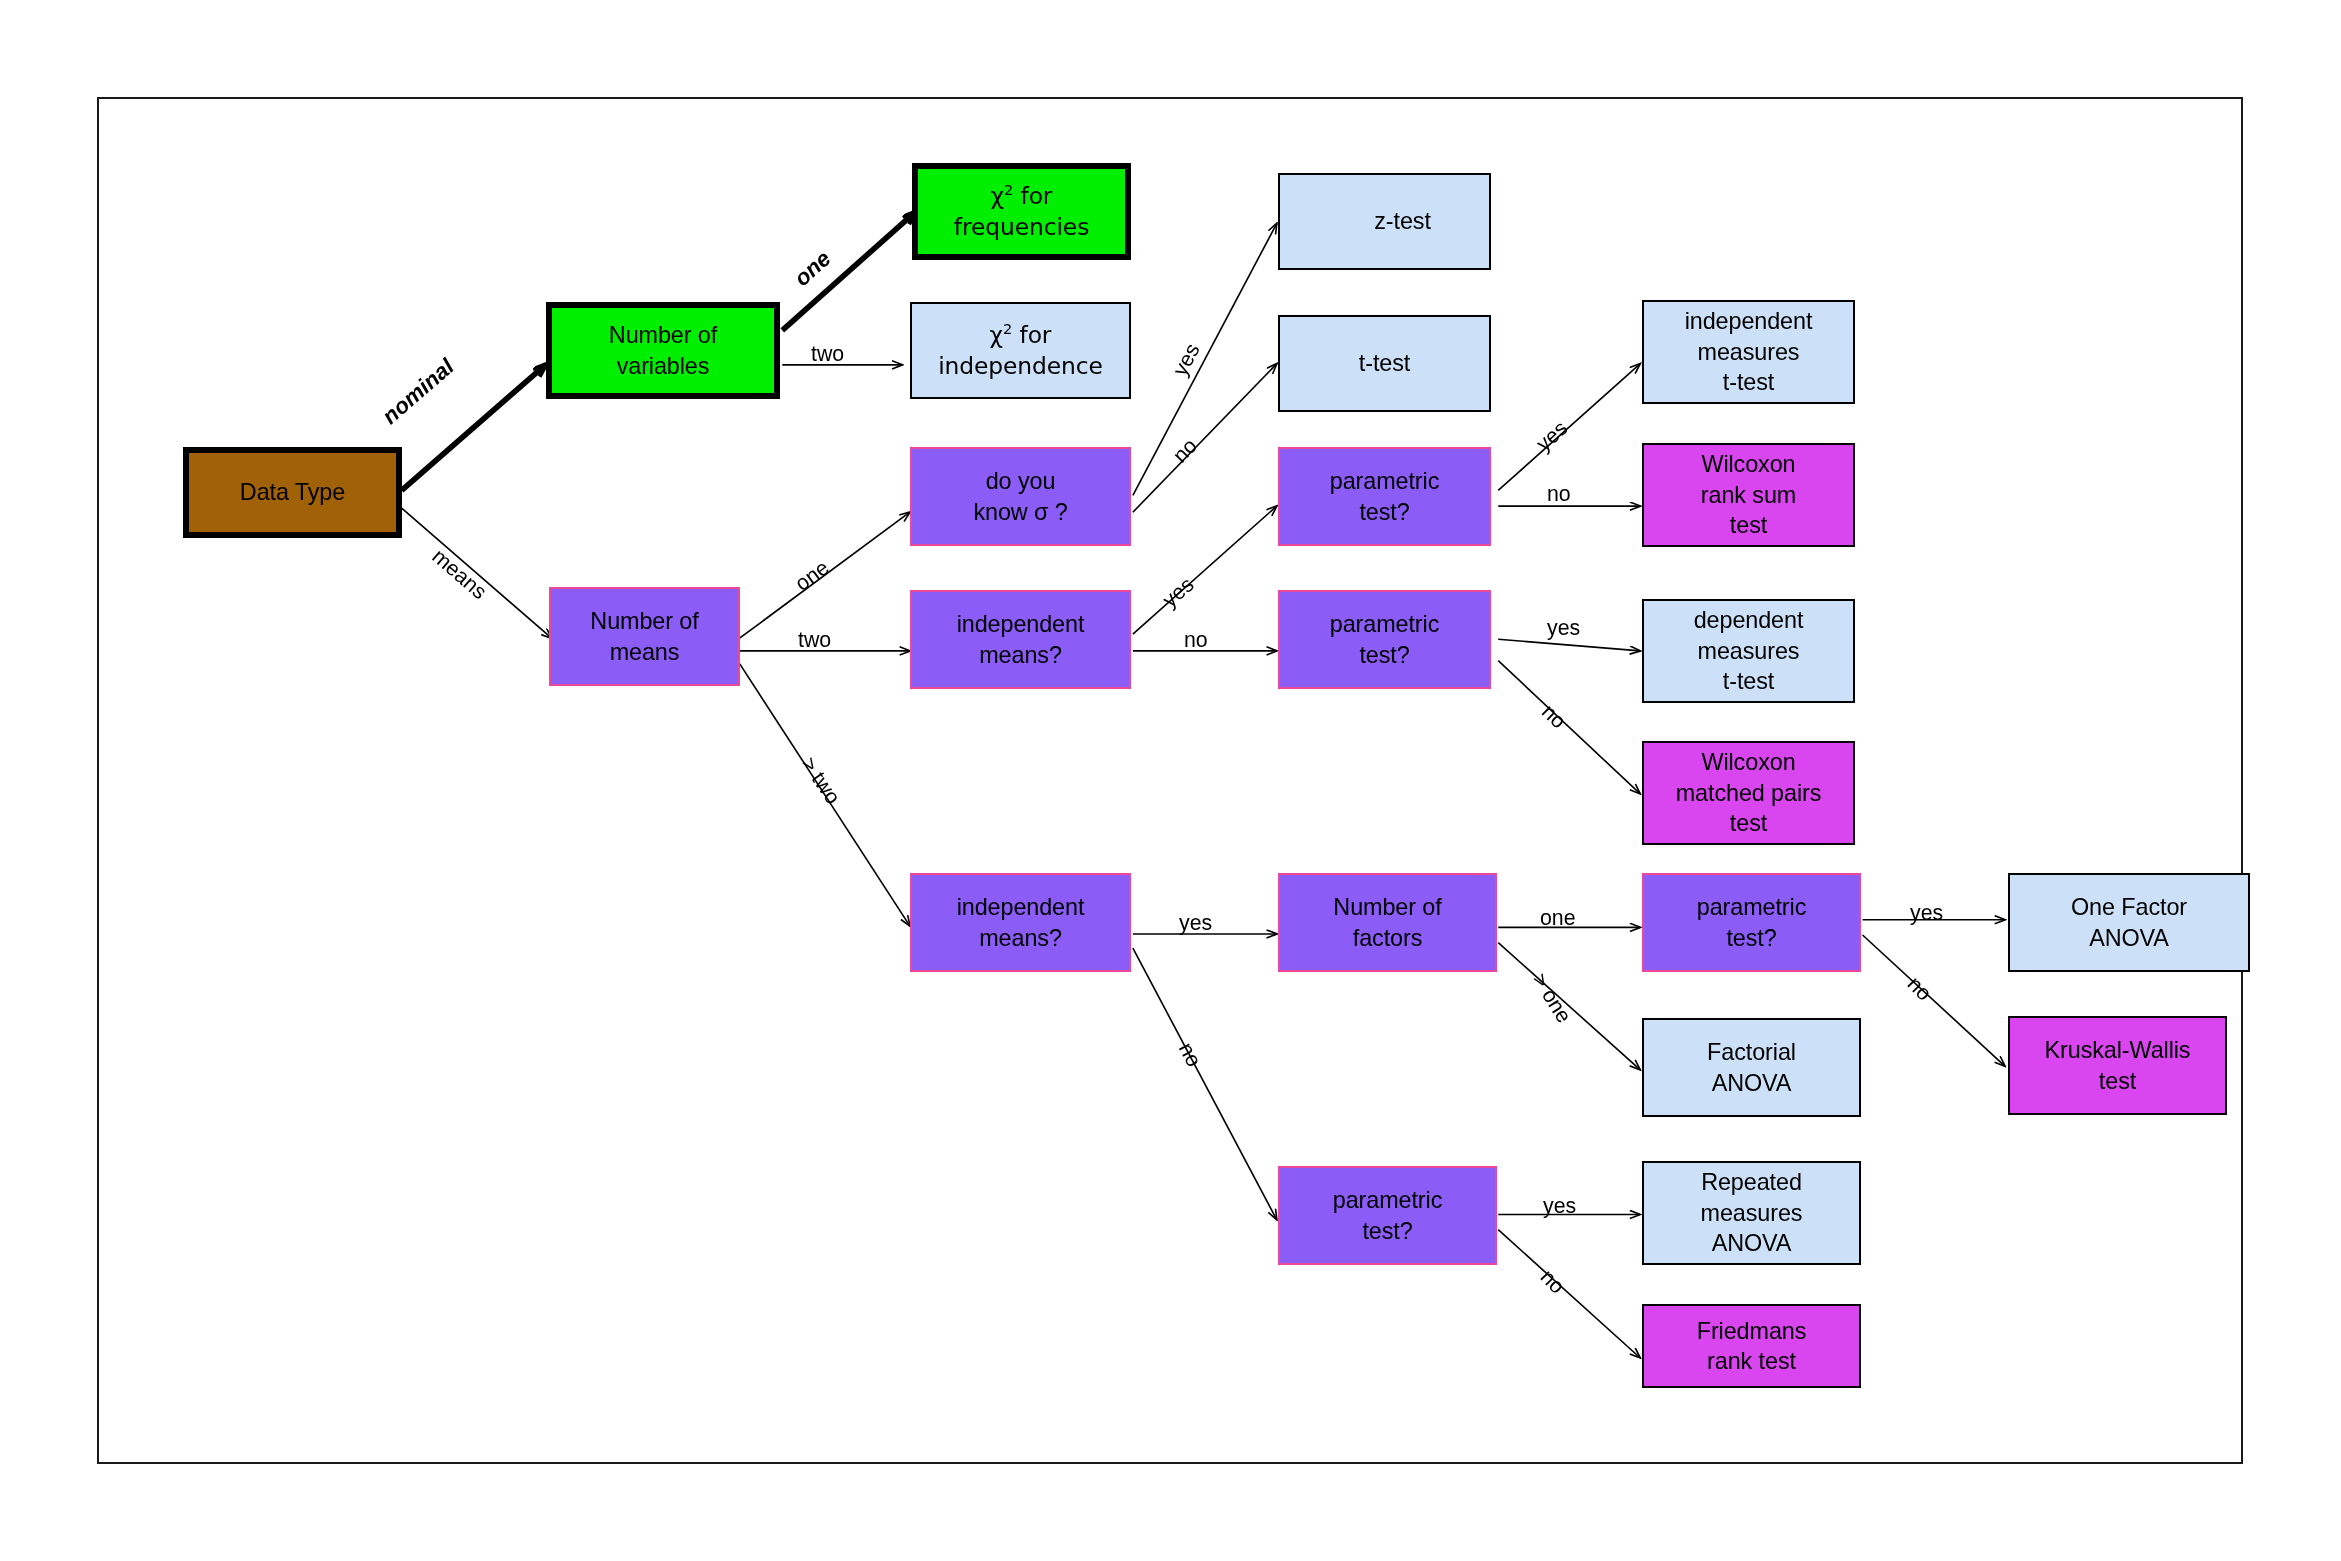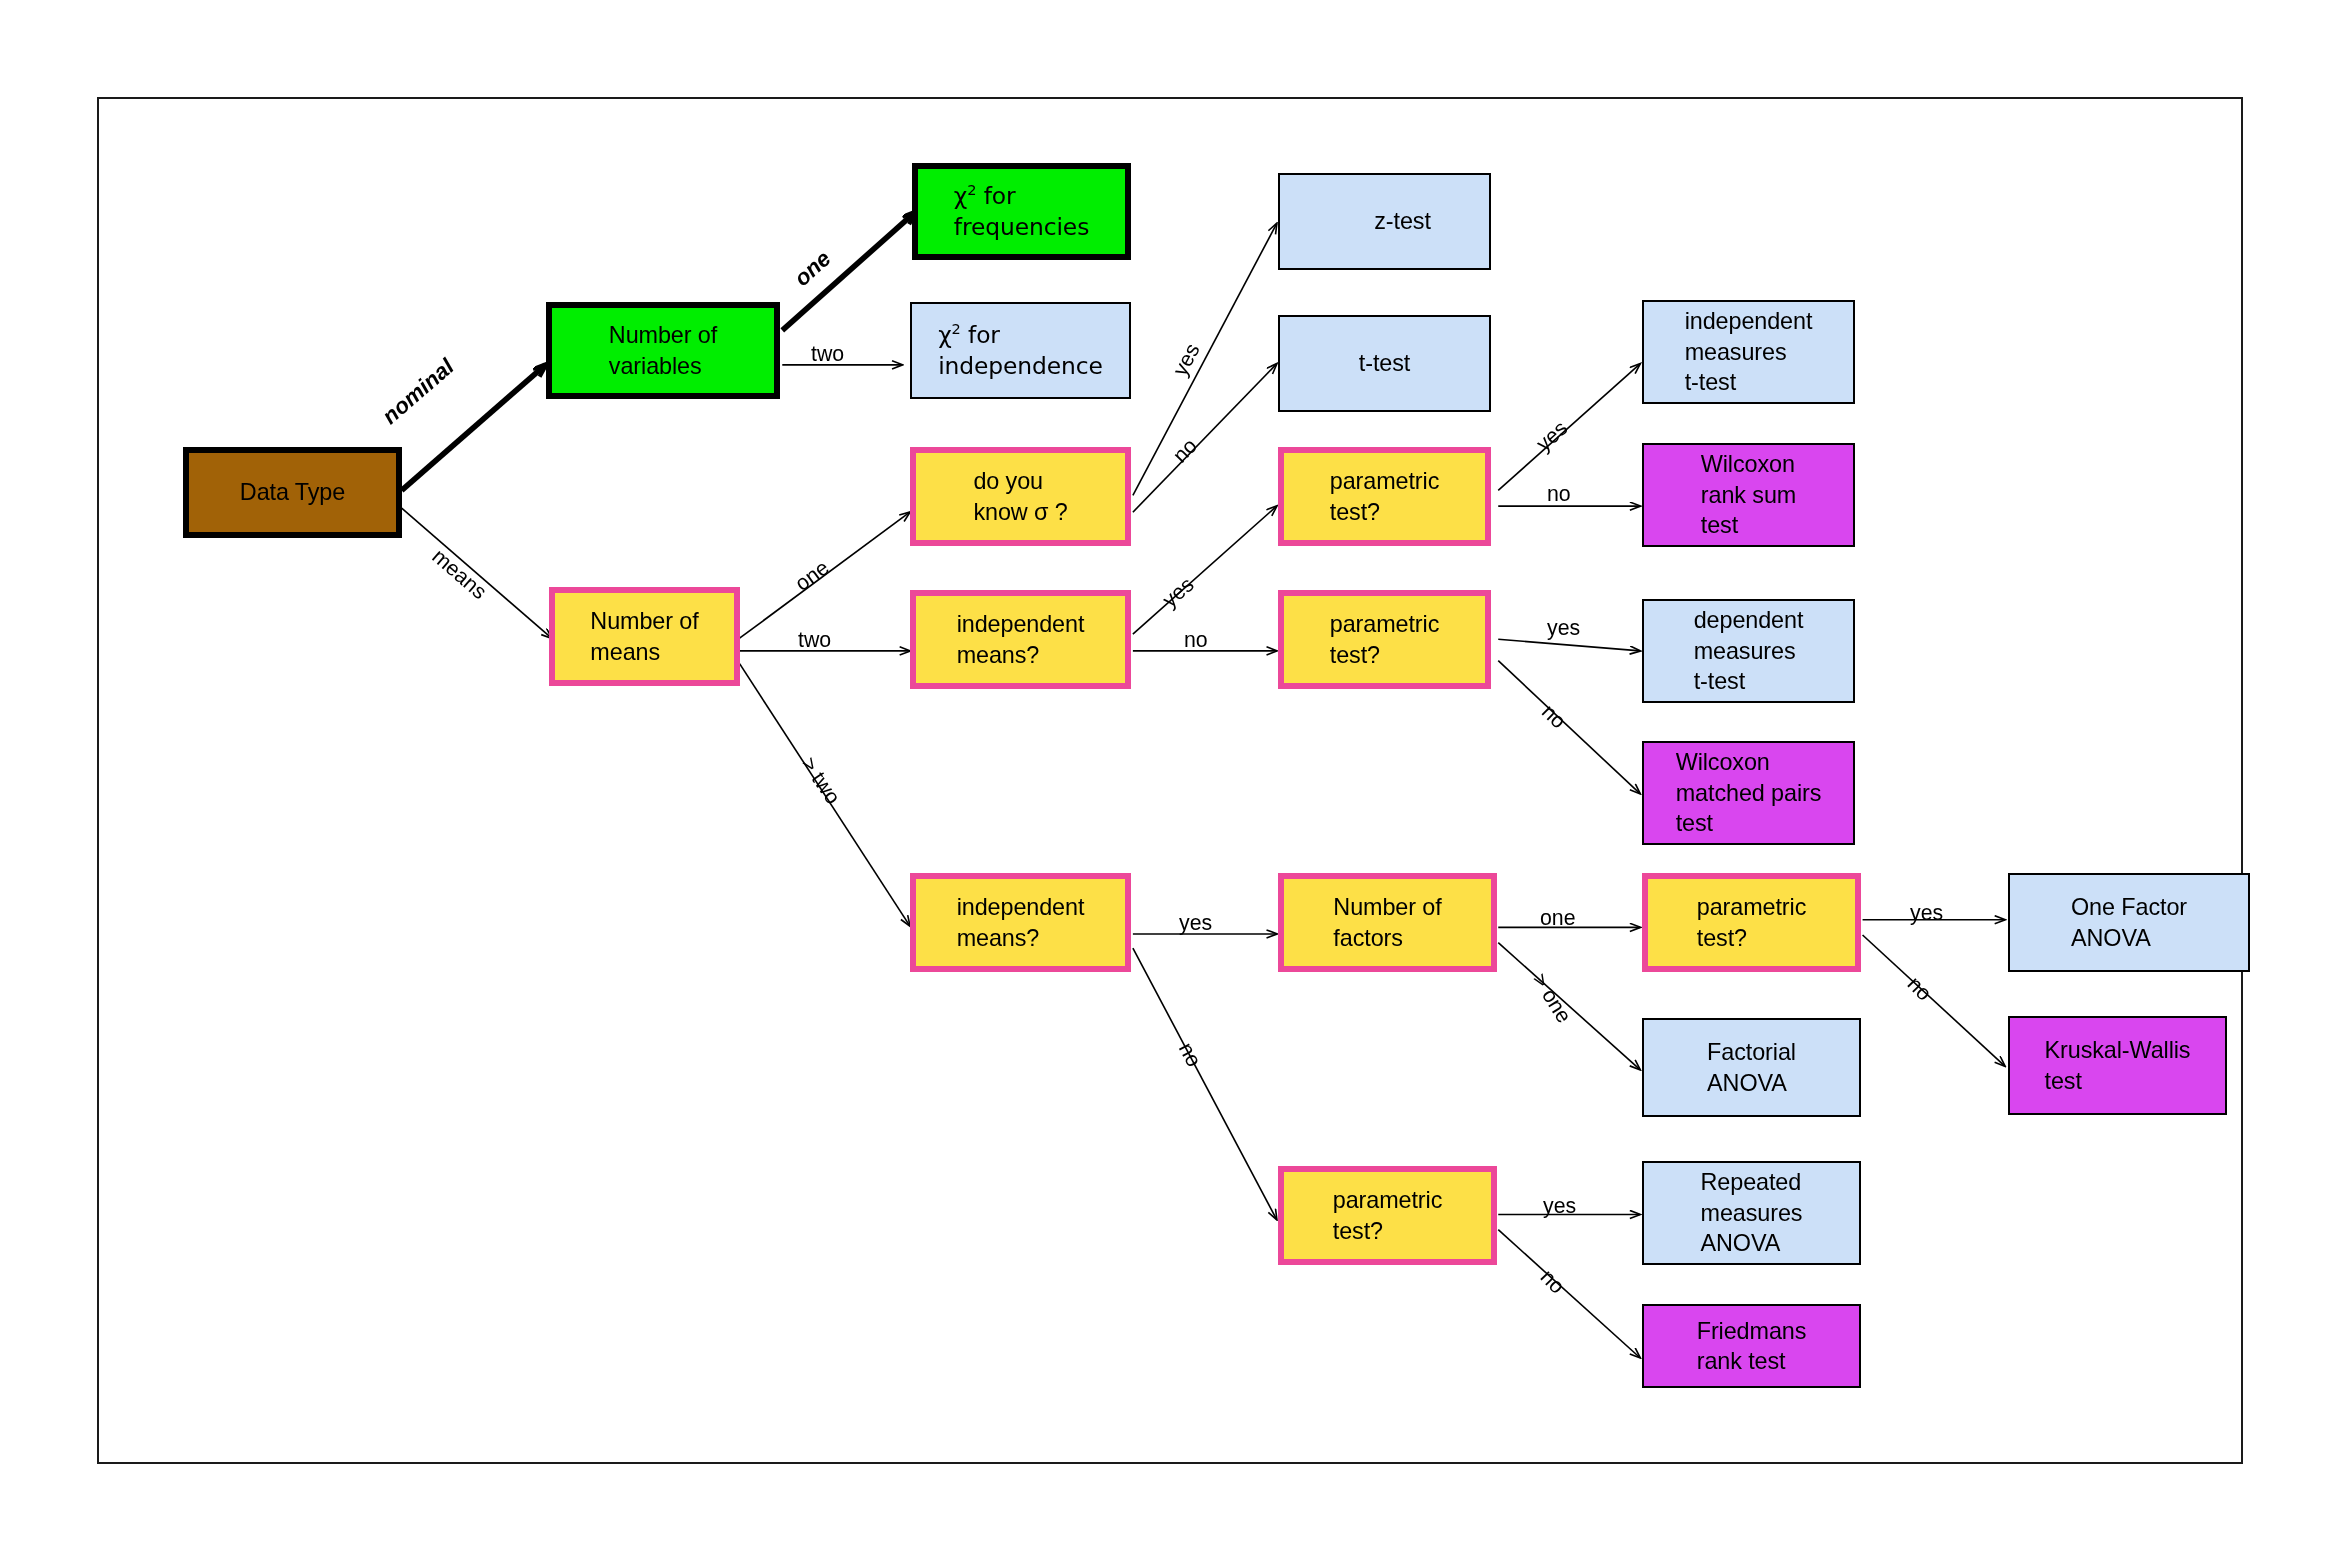--- a/index.html
+++ b/index.html
@@ -22,29 +22,29 @@
     position:absolute;left:0;top:0;
     width:2342px;height:1561px;
     pointer-events:none;
   }
   .node{
     position:absolute;
     box-sizing:border-box;
     display:flex;
     align-items:center;
     justify-content:center;
-    text-align:left;
+    text-align:center;
     color:#000000;
     line-height:1.30;
     font-size:23.4px;
     letter-spacing:-0.1px;
     white-space:pre-line;
     z-index:5;
   }
-  .n-green-lite{background:#fde047;border:6px solid #ec4899;}
+  .n-green-lite{background:#8b5cf6;border:2px solid #ec4899;}
   .n-blue{background:#cce0f8;border:2px solid #000000;}
   .n-pink{background:#d946ef;border:2px solid #000000;}
   .n-green-strong{background:#00ee00;border:6.6px solid #000000;}
   .n-green-mid{background:#a16207;border:6.6px solid #000000;}
 
   .elabel{
     position:absolute;
     font-size:21.3px;
     color:#000000;
     white-space:nowrap;

